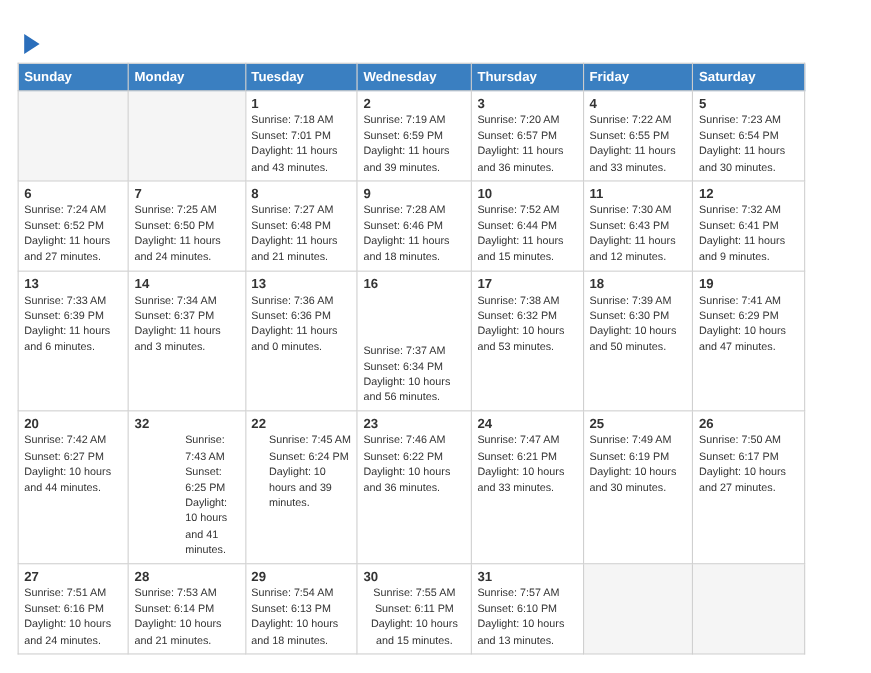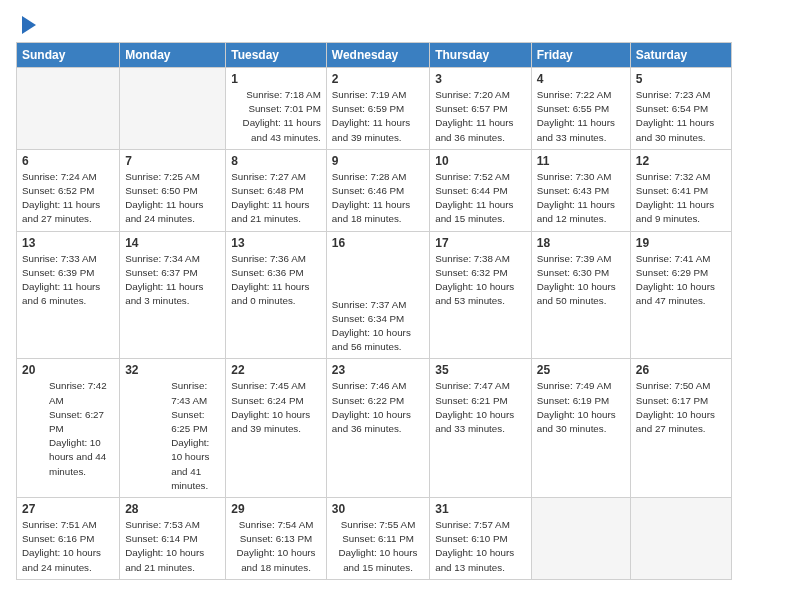--- a/index.html
+++ b/index.html
@@ -4,21 +4,21 @@
   <style>
     * { box-sizing: border-box; margin: 0; padding: 0; }
     body {
       font-family: Arial, sans-serif;
       background: #fff;
       width: 792px;
       min-height: 612px;
     }
     .page {
       width: 748px;
-      padding: 16px 16px 10px 16px;
+      padding: 31px 16px 10px 16px;
     }
     .header {
       display: flex;
       align-items: flex-start;
       justify-content: space-between;
       margin-bottom: 8px;
     }
     .logo {
       display: flex;
       align-items: center;
@@ -120,21 +120,21 @@
           <th>Friday</th>
           <th>Saturday</th>
         </tr>
     </thead>
     <tbody id="calendar-body">
         <tr>
           <td class="empty"></td>
           <td class="empty"></td>
           <td>
             <div class="day-num">1</div>
-            <div class="day-info" style="white-space: pre-line; text-align: right;">Sunrise: 7:18 AM
+            <div class="day-info" style="white-space: pre-line;">Sunrise: 7:18 AM
 Sunset: 7:01 PM
 Daylight: 11 hours and 43 minutes.</div>
           </td>
           <td>
             <div class="day-num">2</div>
             <div class="day-info" style="white-space: pre-line;">Sunrise: 7:19 AM
 Sunset: 6:59 PM
 Daylight: 11 hours and 39 minutes.</div>
           </td>
           <td>
@@ -240,44 +240,44 @@
           <td>
             <div class="day-num">19</div>
             <div class="day-info" style="white-space: pre-line;">Sunrise: 7:41 AM
 Sunset: 6:29 PM
 Daylight: 10 hours and 47 minutes.</div>
           </td>
         </tr>
         <tr>
           <td>
             <div class="day-num">20</div>
-            <div class="day-info" style="white-space: pre-line; margin-left: 27px;">Sunrise: 7:42 AM
+            <div class="day-info" style="white-space: pre-line;">Sunrise: 7:42 AM
 Sunset: 6:27 PM
 Daylight: 10 hours and 44 minutes.</div>
           </td>
           <td>
             <div class="day-num">32</div>
             <div class="day-info" style="white-space: pre-line; margin-left: 46px;">Sunrise: 7:43 AM
 Sunset: 6:25 PM
 Daylight: 10 hours and 41 minutes.</div>
           </td>
           <td>
             <div class="day-num">22</div>
-            <div class="day-info" style="white-space: pre-line;">Sunrise: 7:45 AM
+            <div class="day-info" style="white-space: pre-line; margin-left: 16px;">Sunrise: 7:45 AM
 Sunset: 6:24 PM
 Daylight: 10 hours and 39 minutes.</div>
           </td>
           <td>
             <div class="day-num">23</div>
             <div class="day-info" style="white-space: pre-line;">Sunrise: 7:46 AM
 Sunset: 6:22 PM
 Daylight: 10 hours and 36 minutes.</div>
           </td>
           <td>
-            <div class="day-num">35</div>
+            <div class="day-num">24</div>
             <div class="day-info" style="white-space: pre-line;">Sunrise: 7:47 AM
 Sunset: 6:21 PM
 Daylight: 10 hours and 33 minutes.</div>
           </td>
           <td>
             <div class="day-num">25</div>
             <div class="day-info" style="white-space: pre-line;">Sunrise: 7:49 AM
 Sunset: 6:19 PM
 Daylight: 10 hours and 30 minutes.</div>
           </td>
@@ -296,21 +296,21 @@
 Daylight: 10 hours and 24 minutes.</div>
           </td>
           <td>
             <div class="day-num">28</div>
             <div class="day-info" style="white-space: pre-line;">Sunrise: 7:53 AM
 Sunset: 6:14 PM
 Daylight: 10 hours and 21 minutes.</div>
           </td>
           <td>
             <div class="day-num">29</div>
-            <div class="day-info" style="white-space: pre-line; text-align: center;">Sunrise: 7:54 AM
+            <div class="day-info" style="white-space: pre-line;">Sunrise: 7:54 AM
 Sunset: 6:13 PM
 Daylight: 10 hours and 18 minutes.</div>
           </td>
           <td>
             <div class="day-num">30</div>
             <div class="day-info" style="white-space: pre-line; text-align: center;">Sunrise: 7:55 AM
 Sunset: 6:11 PM
 Daylight: 10 hours and 15 minutes.</div>
           </td>
           <td>

